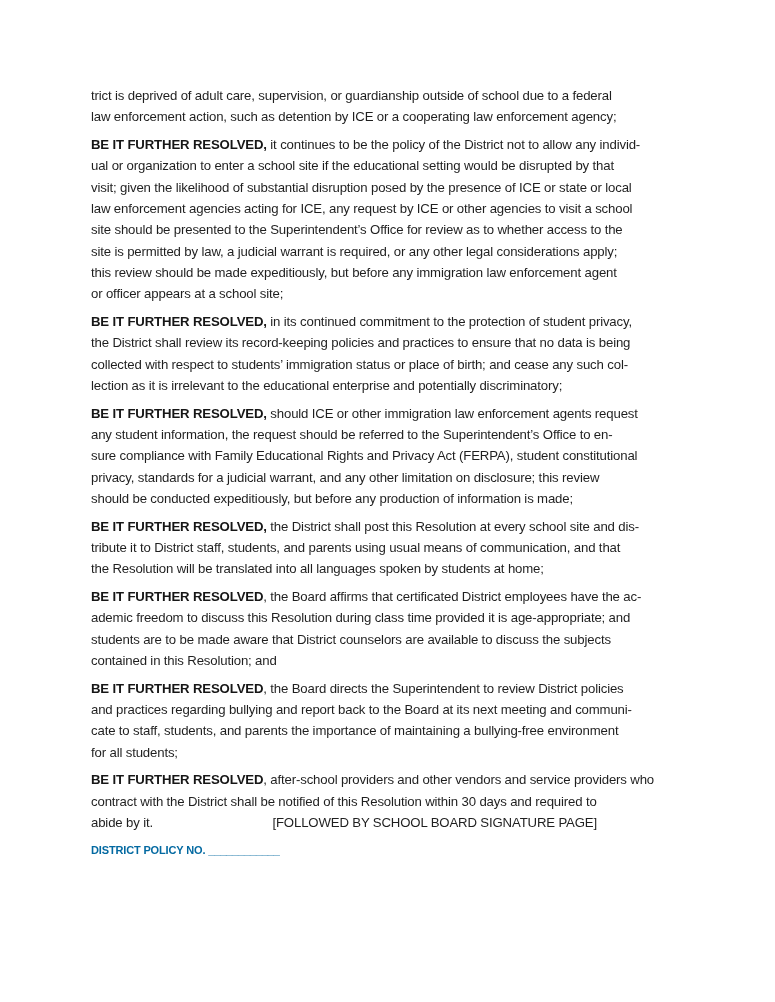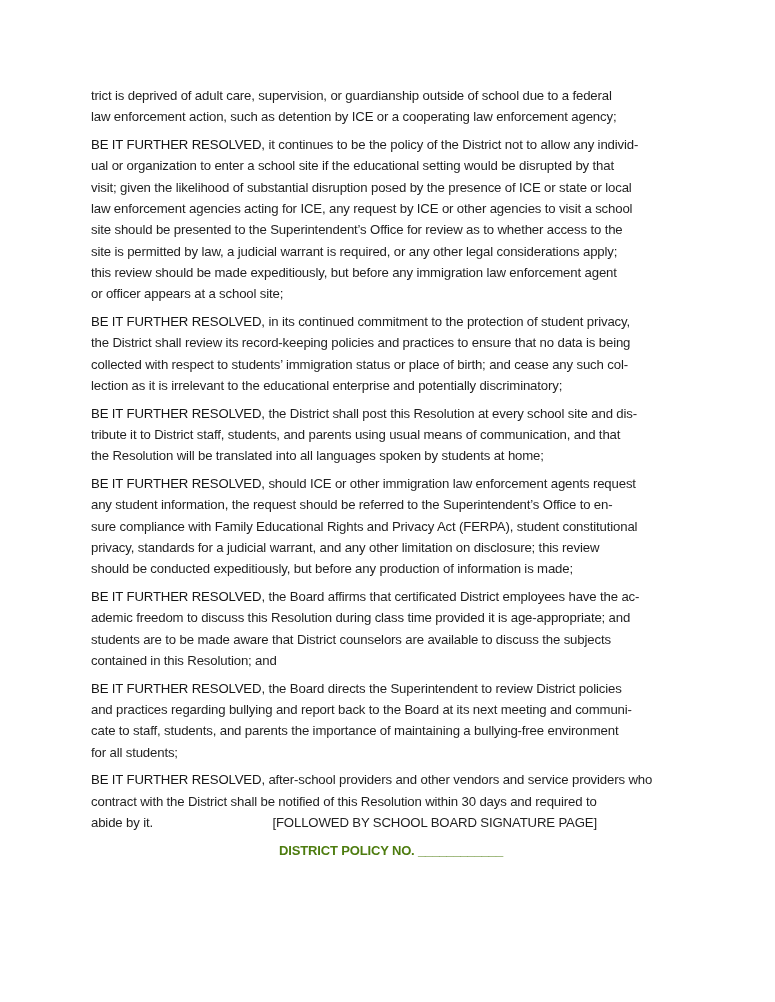--- a/index.html
+++ b/index.html
@@ -23,33 +23,32 @@
     width: 600px;
   }
   .para {
     margin: 0 0 6.5px 0;
     font-size: 13.2px;
     line-height: 21.3px;
     letter-spacing: -0.15px;
     white-space: pre;
   }
   .para strong {
-    font-weight: normal;
+    font-weight: bold;
     color: #161616;
   }
   .policy-line {
     margin: 0;
     padding-top: 0.5px;
     width: 600px;
-    text-align: center;
-    font-size: 13px;
+    font-size: 11px;
     line-height: 21.3px;
     letter-spacing: -0.15px;
     font-weight: bold;
-    color: #4d7c0f;
+    color: #0369a1;
     white-space: pre;
   }
   .page-number {
     position: absolute;
     left: 0;
     top: 953px;
     width: 100%;
     text-align: center;
     font-size: 13px;
     color: #1f1f1f;
@@ -67,28 +66,28 @@
 visit; given the likelihood of substantial disruption posed by the presence of ICE or state or local
 law enforcement agencies acting for ICE, any request by ICE or other agencies to visit a school
 site should be presented to the Superintendent’s Office for review as to whether access to the
 site is permitted by law, a judicial warrant is required, or any other legal considerations apply;
 this review should be made expeditiously, but before any immigration law enforcement agent
 or officer appears at a school site;</span></p>
       <p class="para"><strong>BE IT FURTHER RESOLVED,</strong><span> in its continued commitment to the protection of student privacy,
 the District shall review its record-keeping policies and practices to ensure that no data is being
 collected with respect to students’ immigration status or place of birth; and cease any such col-
 lection as it is irrelevant to the educational enterprise and potentially discriminatory;</span></p>
-      <p class="para"><strong>BE IT FURTHER RESOLVED,</strong><span> the District shall post this Resolution at every school site and dis-
-tribute it to District staff, students, and parents using usual means of communication, and that
-the Resolution will be translated into all languages spoken by students at home;</span></p>
       <p class="para"><strong>BE IT FURTHER RESOLVED,</strong><span> should ICE or other immigration law enforcement agents request
 any student information, the request should be referred to the Superintendent’s Office to en-
 sure compliance with Family Educational Rights and Privacy Act (FERPA), student constitutional
 privacy, standards for a judicial warrant, and any other limitation on disclosure; this review
 should be conducted expeditiously, but before any production of information is made;</span></p>
+      <p class="para"><strong>BE IT FURTHER RESOLVED,</strong><span> the District shall post this Resolution at every school site and dis-
+tribute it to District staff, students, and parents using usual means of communication, and that
+the Resolution will be translated into all languages spoken by students at home;</span></p>
       <p class="para"><strong>BE IT FURTHER RESOLVED</strong><span>, the Board affirms that certificated District employees have the ac-
 ademic freedom to discuss this Resolution during class time provided it is age-appropriate; and
 students are to be made aware that District counselors are available to discuss the subjects
 contained in this Resolution; and</span></p>
       <p class="para"><strong>BE IT FURTHER RESOLVED</strong><span>, the Board directs the Superintendent to review District policies
 and practices regarding bullying and report back to the Board at its next meeting and communi-
 cate to staff, students, and parents the importance of maintaining a bullying-free environment
 for all students;</span></p>
       <p class="para"><strong>BE IT FURTHER RESOLVED</strong><span>, after-school providers and other vendors and service providers who
 contract with the District shall be notified of this Resolution within 30 days and required to

